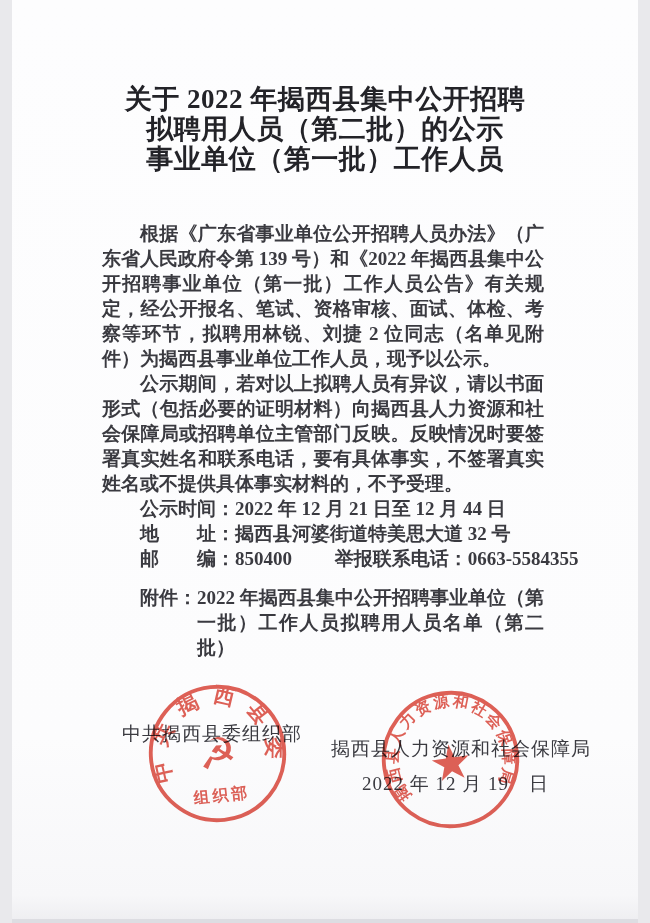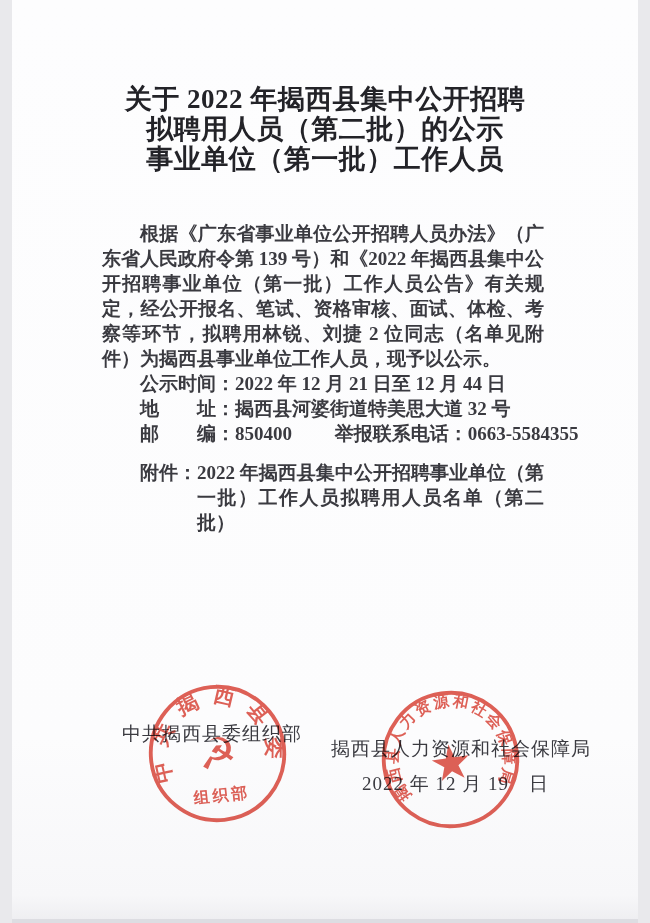--- a/index.html
+++ b/index.html
@@ -106,20 +106,21 @@
 <div class="page">
 
   <div class="title-block">
     <div>关于 2022 年揭西县集中公开招聘</div>
     <div>拟聘用人员（第二批）的公示</div>
     <div>事业单位（第一批）工作人员</div>
   </div>
 
   <div class="body-block">
     <p class="para">根据《广东省事业单位公开招聘人员办法》（广东省人民政府令第 139 号）和《2022 年揭西县集中公开招聘事业单位（第一批）工作人员公告》有关规定，经公开报名、笔试、资格审核、面试、体检、考察等环节，拟聘用林锐、刘捷 2 位同志（名单见附件）为揭西县事业单位工作人员，现予以公示。</p>
+    <p class="para">公示期间，若对以上拟聘人员有异议，请以书面形式（包括必要的证明材料）向揭西县人力资源和社会保障局或招聘单位主管部门反映。反映情况时要签署真实姓名和联系电话，要有具体事实，不签署真实姓名或不提供具体事实材料的，不予受理。</p>
 
     <div class="info-line">公示时间：2022 年 12 月 21 日至 12 月 44 日</div>
     <div class="info-line">地　　址：揭西县河婆街道特美思大道 32 号</div>
     <div class="info-line">邮　　编：850400　　 举报联系电话：0663-5584355</div>
 
     <p class="attachment"><span>附件：</span><span>2022 年揭西县集中公开招聘事业单位（第一批）工作人员拟聘用人员名单（第二批）</span></p>
   </div>
 
   <div class="sig-text sig-left-org">中共揭西县委组织部</div>
   <div class="sig-text sig-right-org">揭西县人力资源和社会保障局</div>

